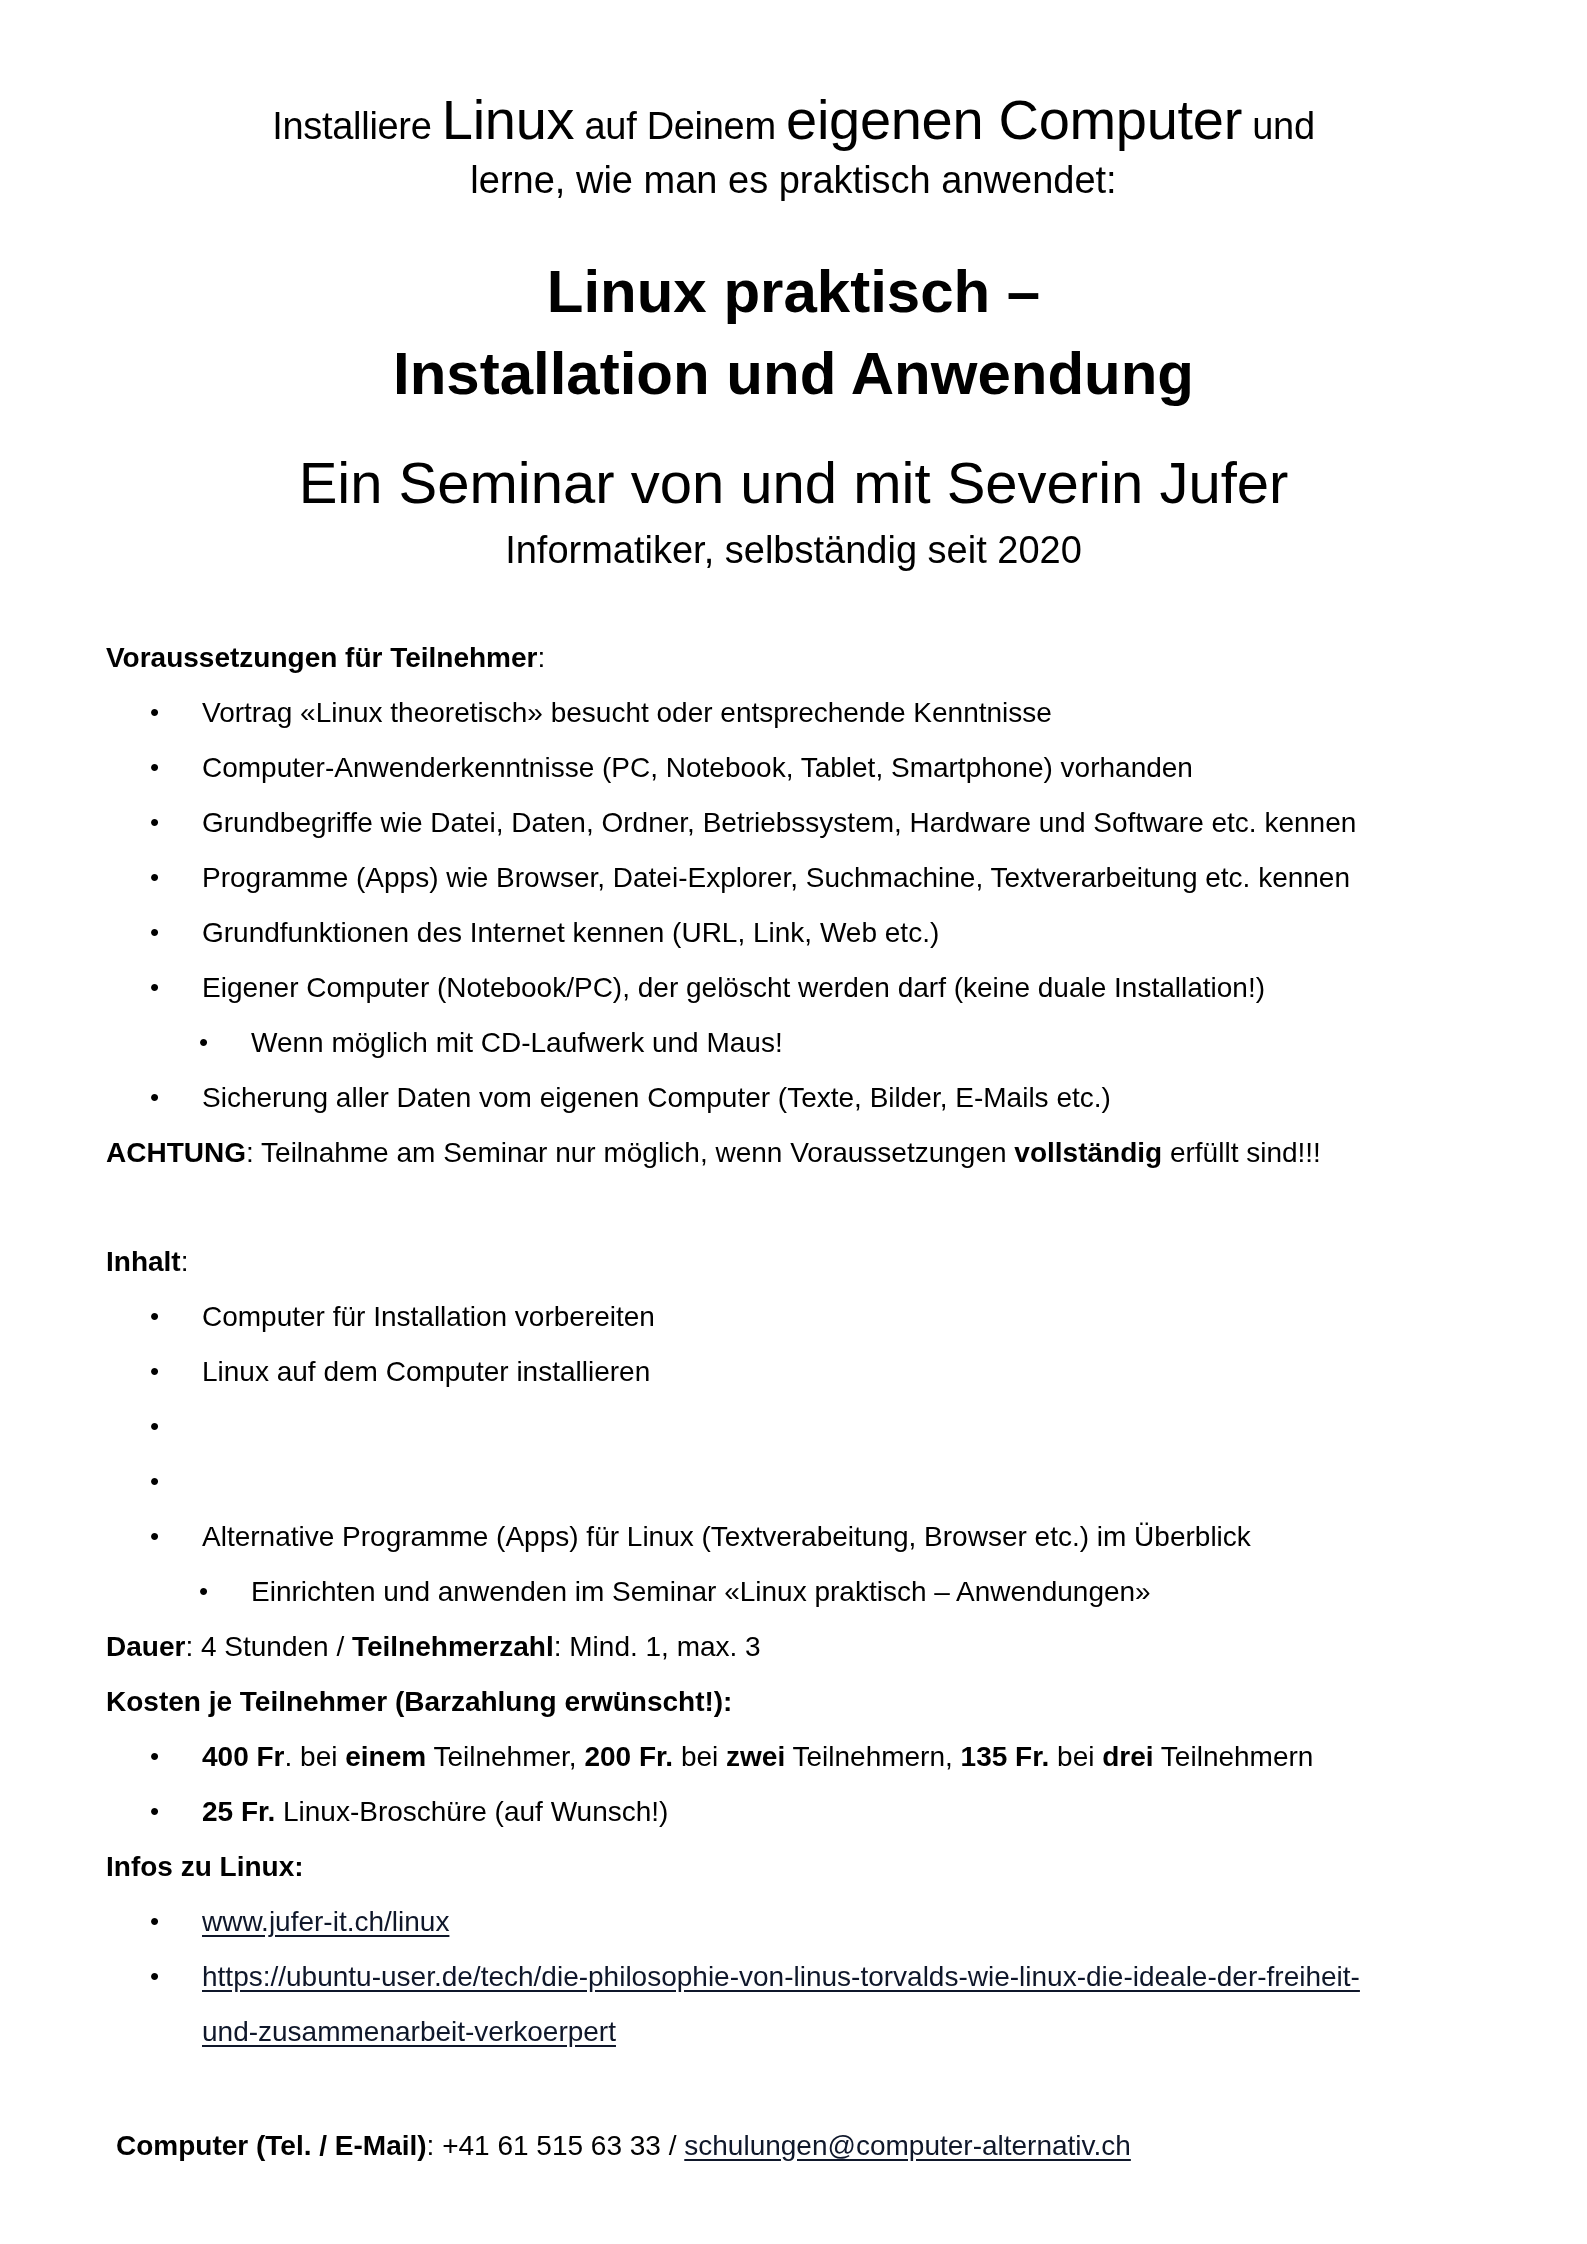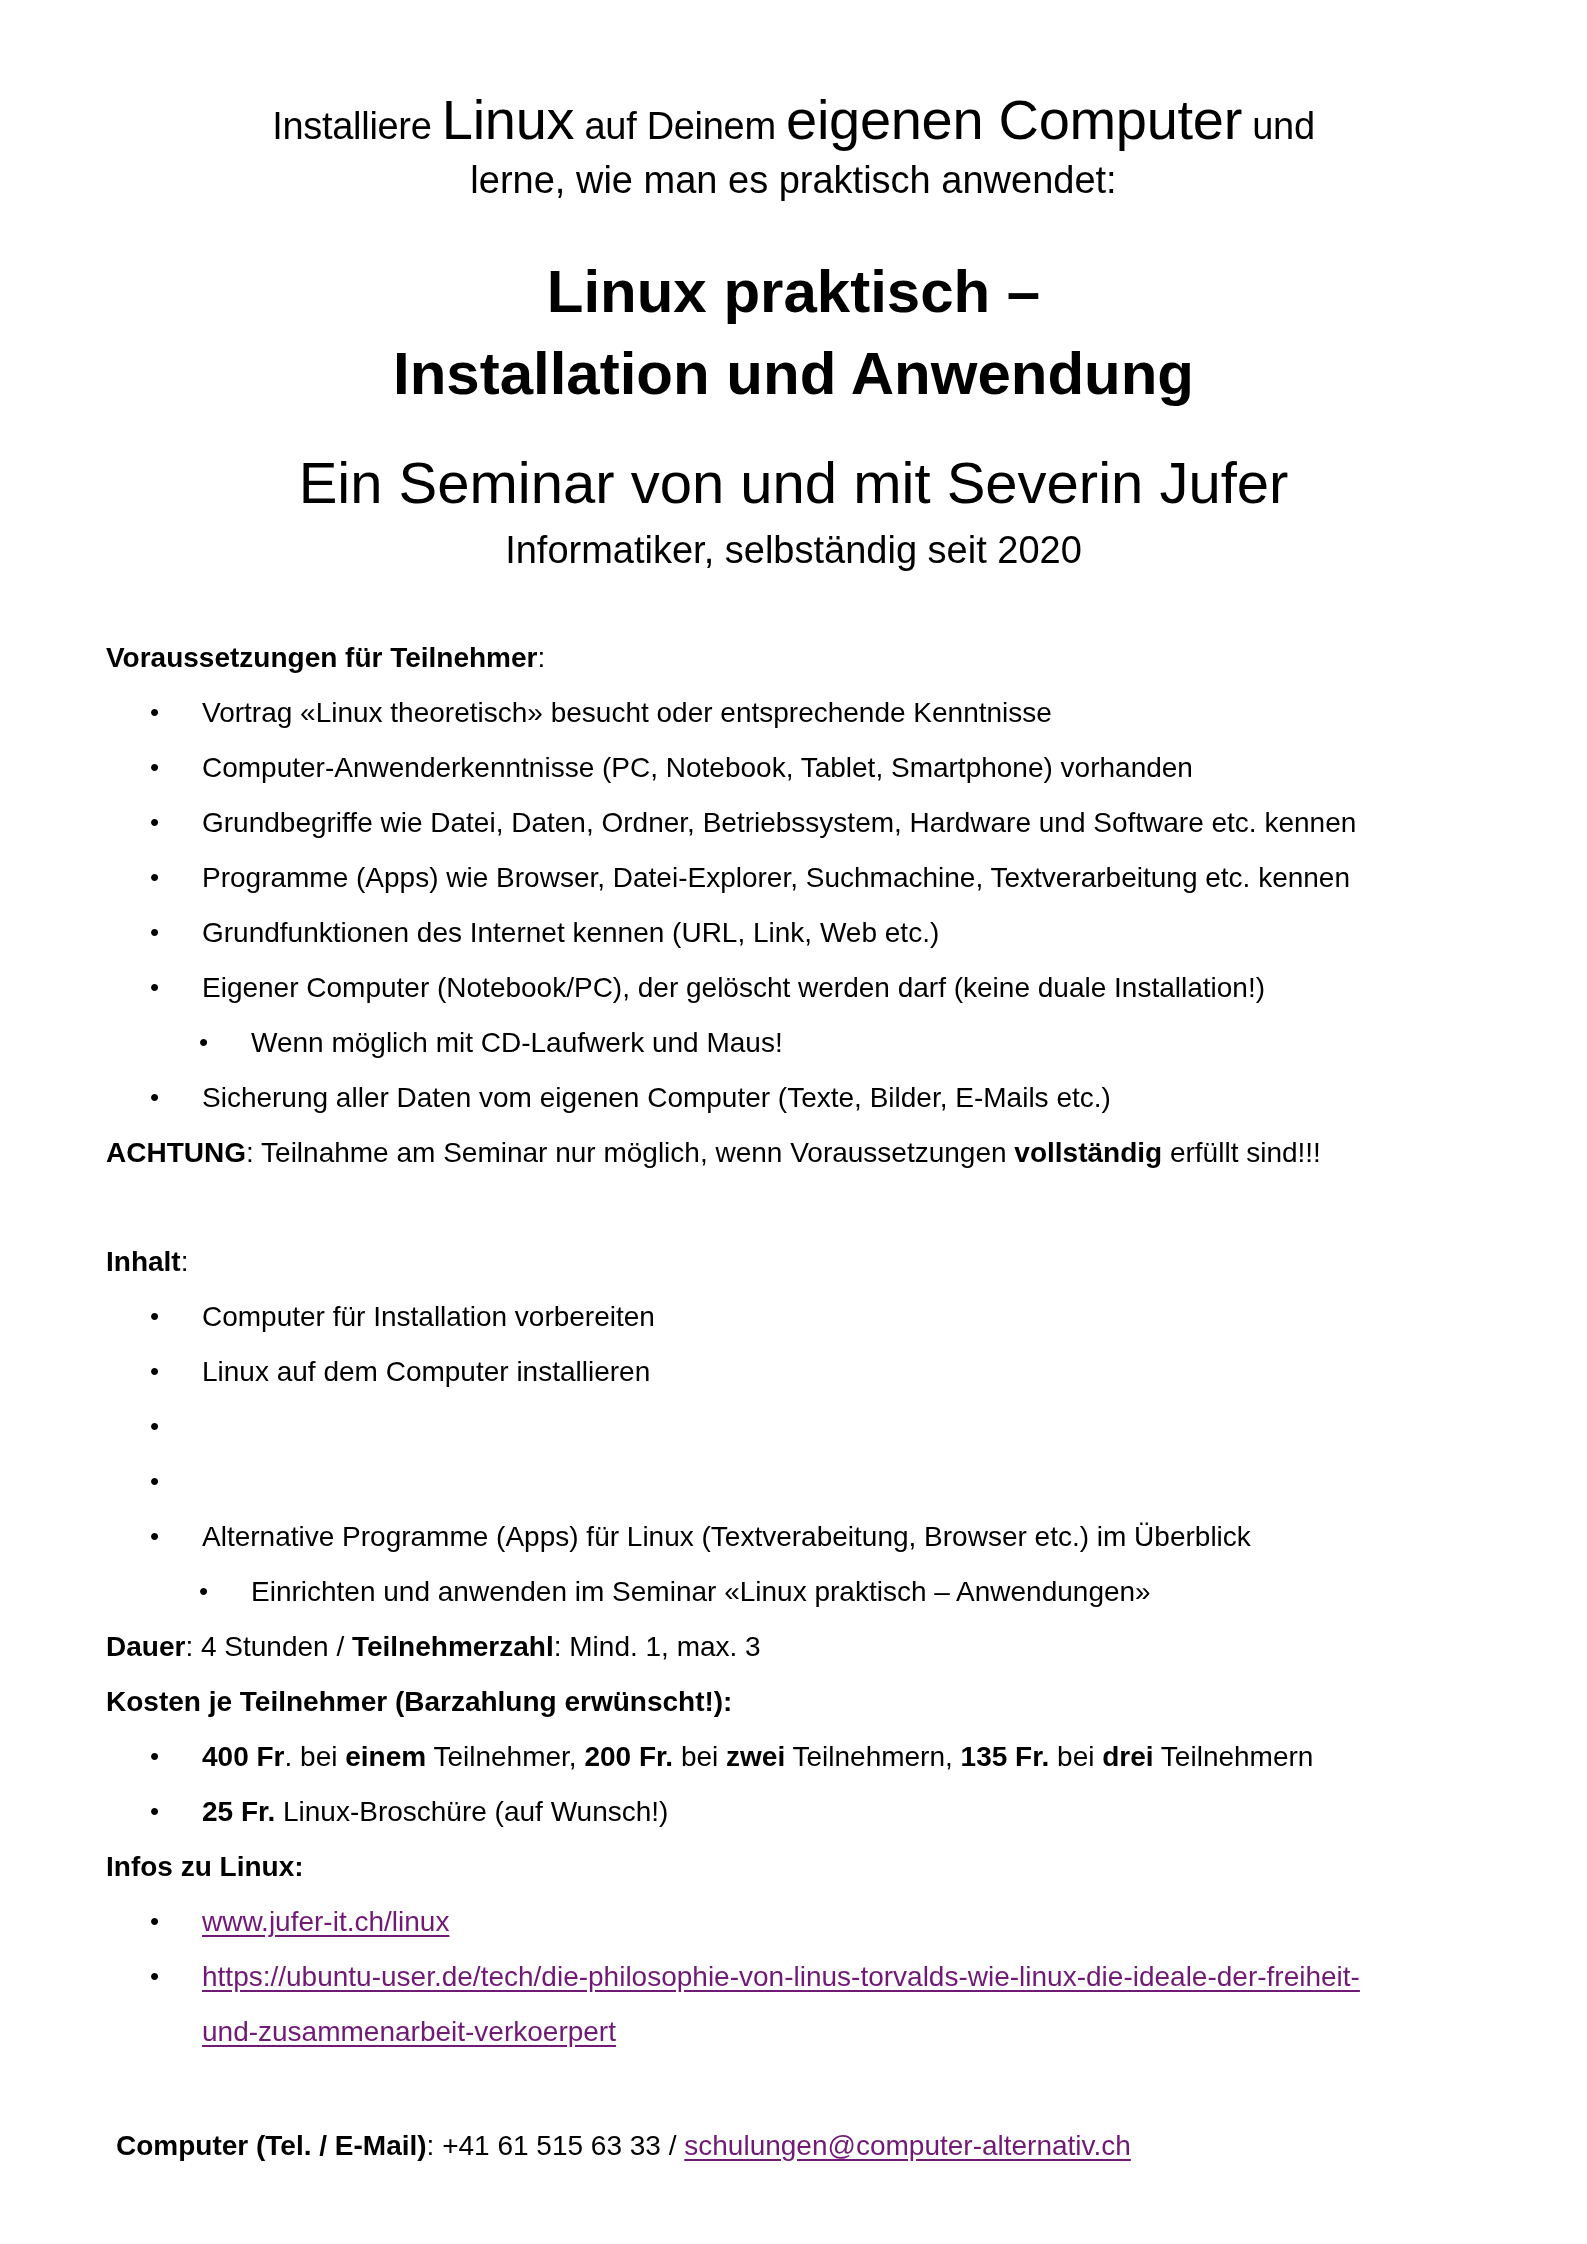--- a/index.html
+++ b/index.html
@@ -20,21 +20,21 @@
     .body { position: absolute; left: 106px; top: 630px; width: 1400px; font-size: 28px; }
     .line { height: 55px; line-height: 55px; white-space: nowrap; position: relative; }
     .line.hd { font-weight: bold; }
     .line .reg { font-weight: normal; }
     .line b { font-weight: bold; }
     .bullet-line { padding-left: 96px; }
     .bullet-line.sub { padding-left: 145px; }
     .bullet { position: absolute; left: 44px; top: 0; font-size: 26px; }
     .bullet-line.sub .bullet { left: 93px; }
     .spacer { height: 54px; }
-    .link { color: #701a75; text-decoration: underline; text-underline-offset: 4px; }
+    .link { color: #0f172a; text-decoration: underline; text-underline-offset: 4px; }
     .contact { position: absolute; left: 116px; top: 2118px; font-size: 28px; line-height: 55px; white-space: nowrap; }
   </style>
 </head>
 <body>
 
 <div class="page">
 
   <div class="center intro1">
     <span>Installiere </span><span class="big">Linux</span><span> auf Deinem </span><span class="big">eigenen Computer</span><span> und</span>
   </div>

